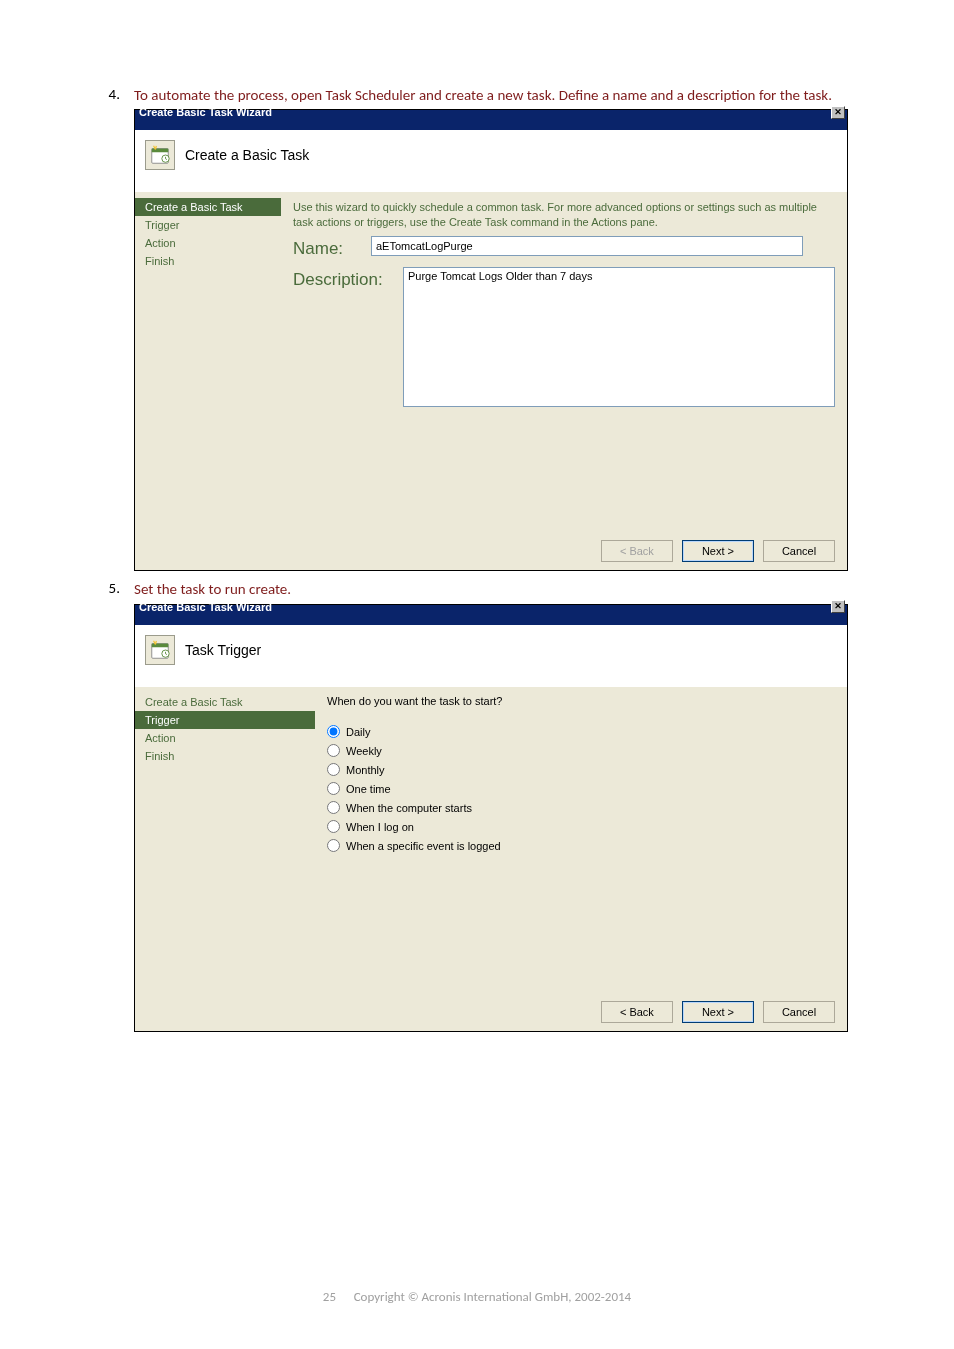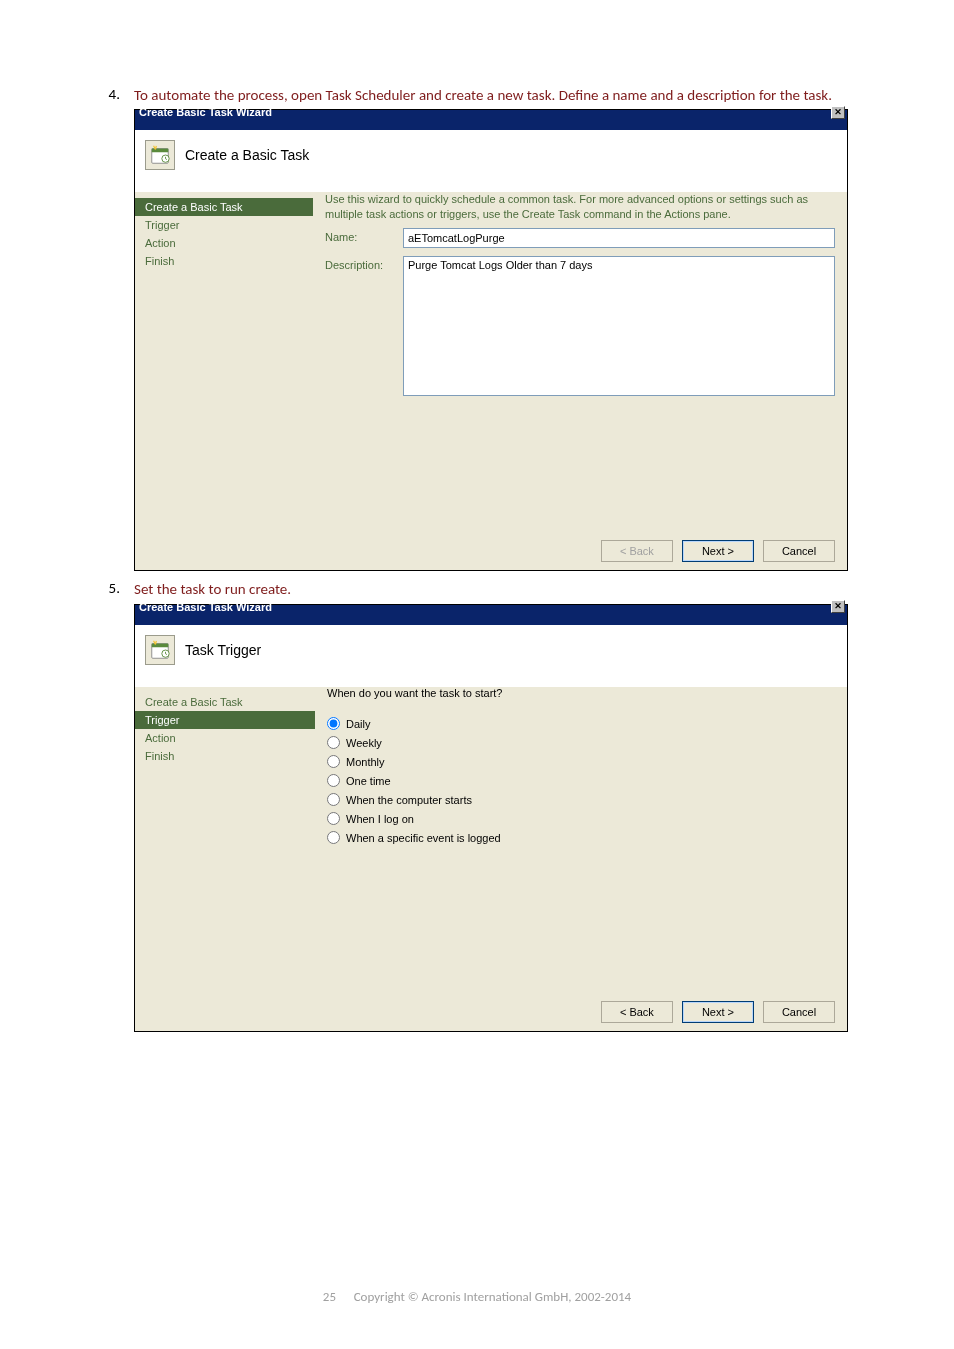--- a/index.html
+++ b/index.html
@@ -95,57 +95,58 @@
     padding: 3px 10px;
     color: #4a6b3b;
     font-size: 11px;
   }
   .sidebar-item.active {
     background: #4a6b3b;
     color: #fff;
   }
   .mainpane {
     flex: 1;
-    padding: 0 12px;
+    padding: 8px 12px;
   }
   .hint {
     color: #4a6b3b;
     font-size: 11px;
     line-height: 1.35;
     margin-bottom: 6px;
   }
   .form-row {
     display: flex;
     align-items: flex-start;
     margin-bottom: 8px;
   }
   .form-label {
     width: 78px;
     color: #4a6b3b;
     padding-top: 3px;
-    font-size: 11px;
+    font-size: 17px;
   }
   .text-input {
     width: 432px;
     height: 20px;
     border: 1px solid #7f9db9;
     background: #fff;
     padding: 2px 4px;
     font-family: Tahoma, sans-serif;
     font-size: 11px;
   }
   .text-area {
     width: 432px;
     height: 140px;
     border: 1px solid #7f9db9;
     background: #fff;
     padding: 2px 4px;
     font-family: Tahoma, sans-serif;
     font-size: 11px;
     resize: none;
+    margin-left: 32px;
   }
   .dlg-footer {
     padding: 8px 12px;
     text-align: right;
   }
   .btn {
     min-width: 72px;
     height: 22px;
     background: #ece9d8;
     border: 1px solid #aca899;

